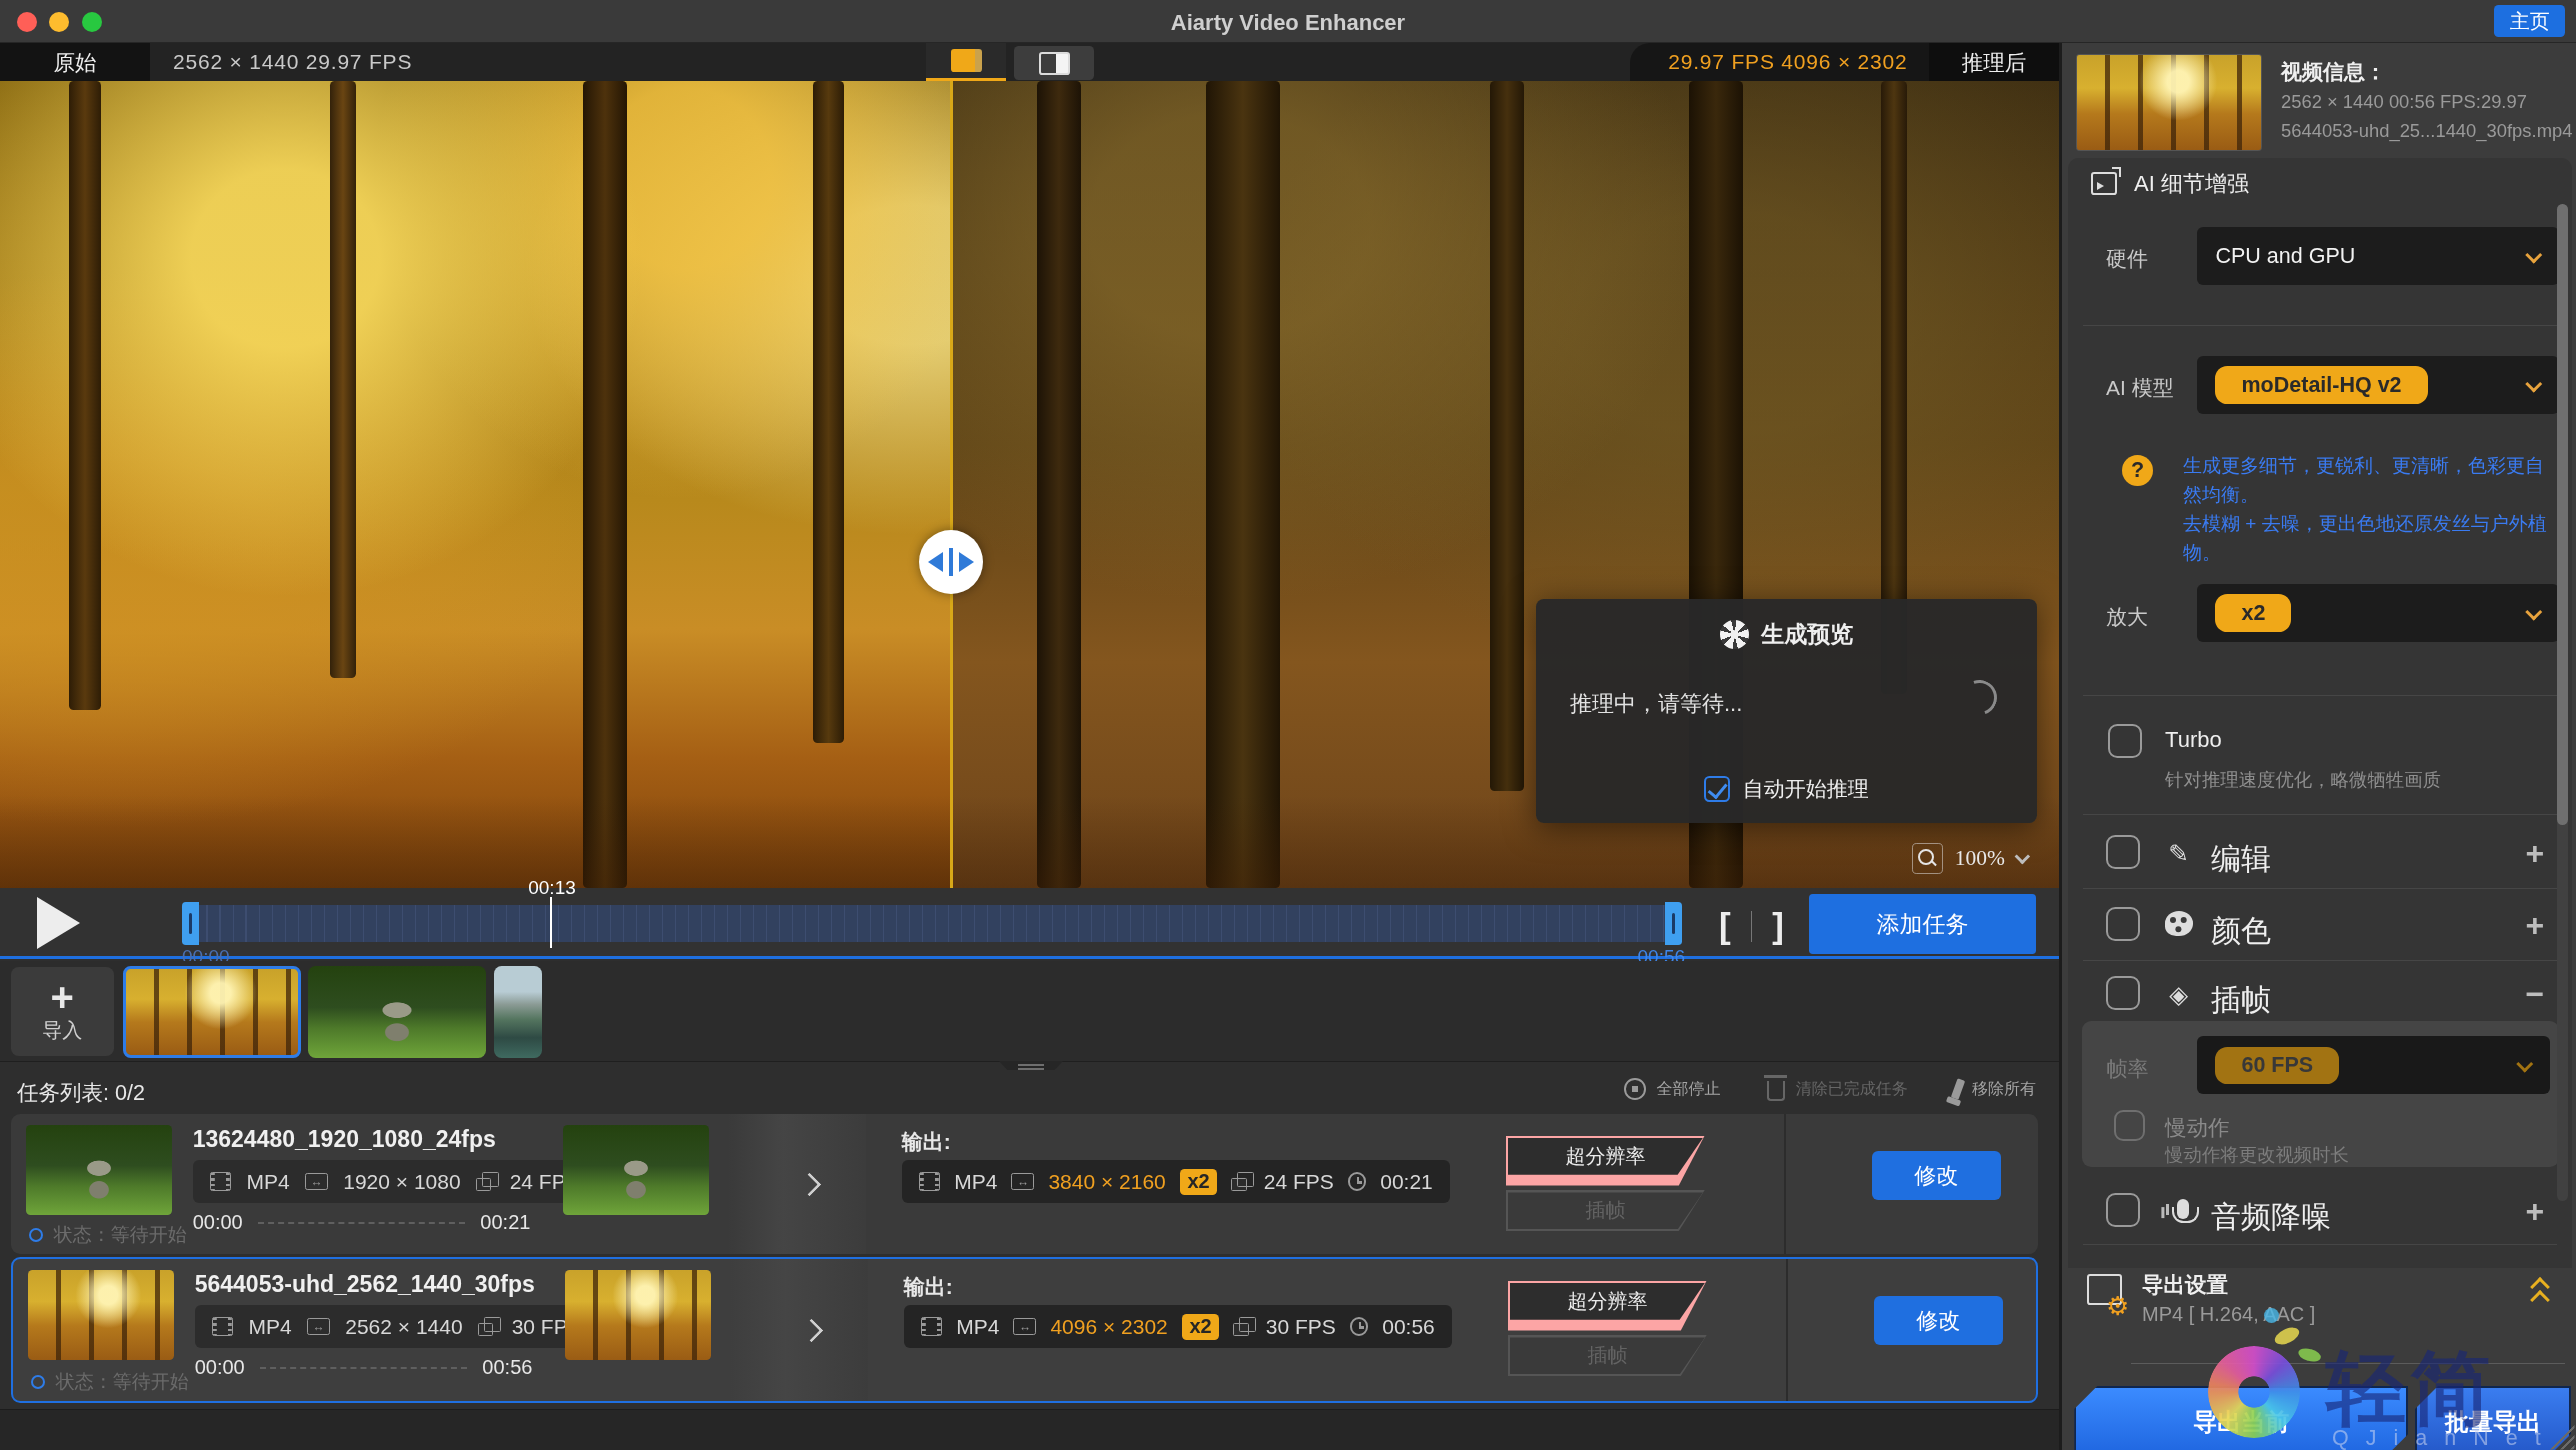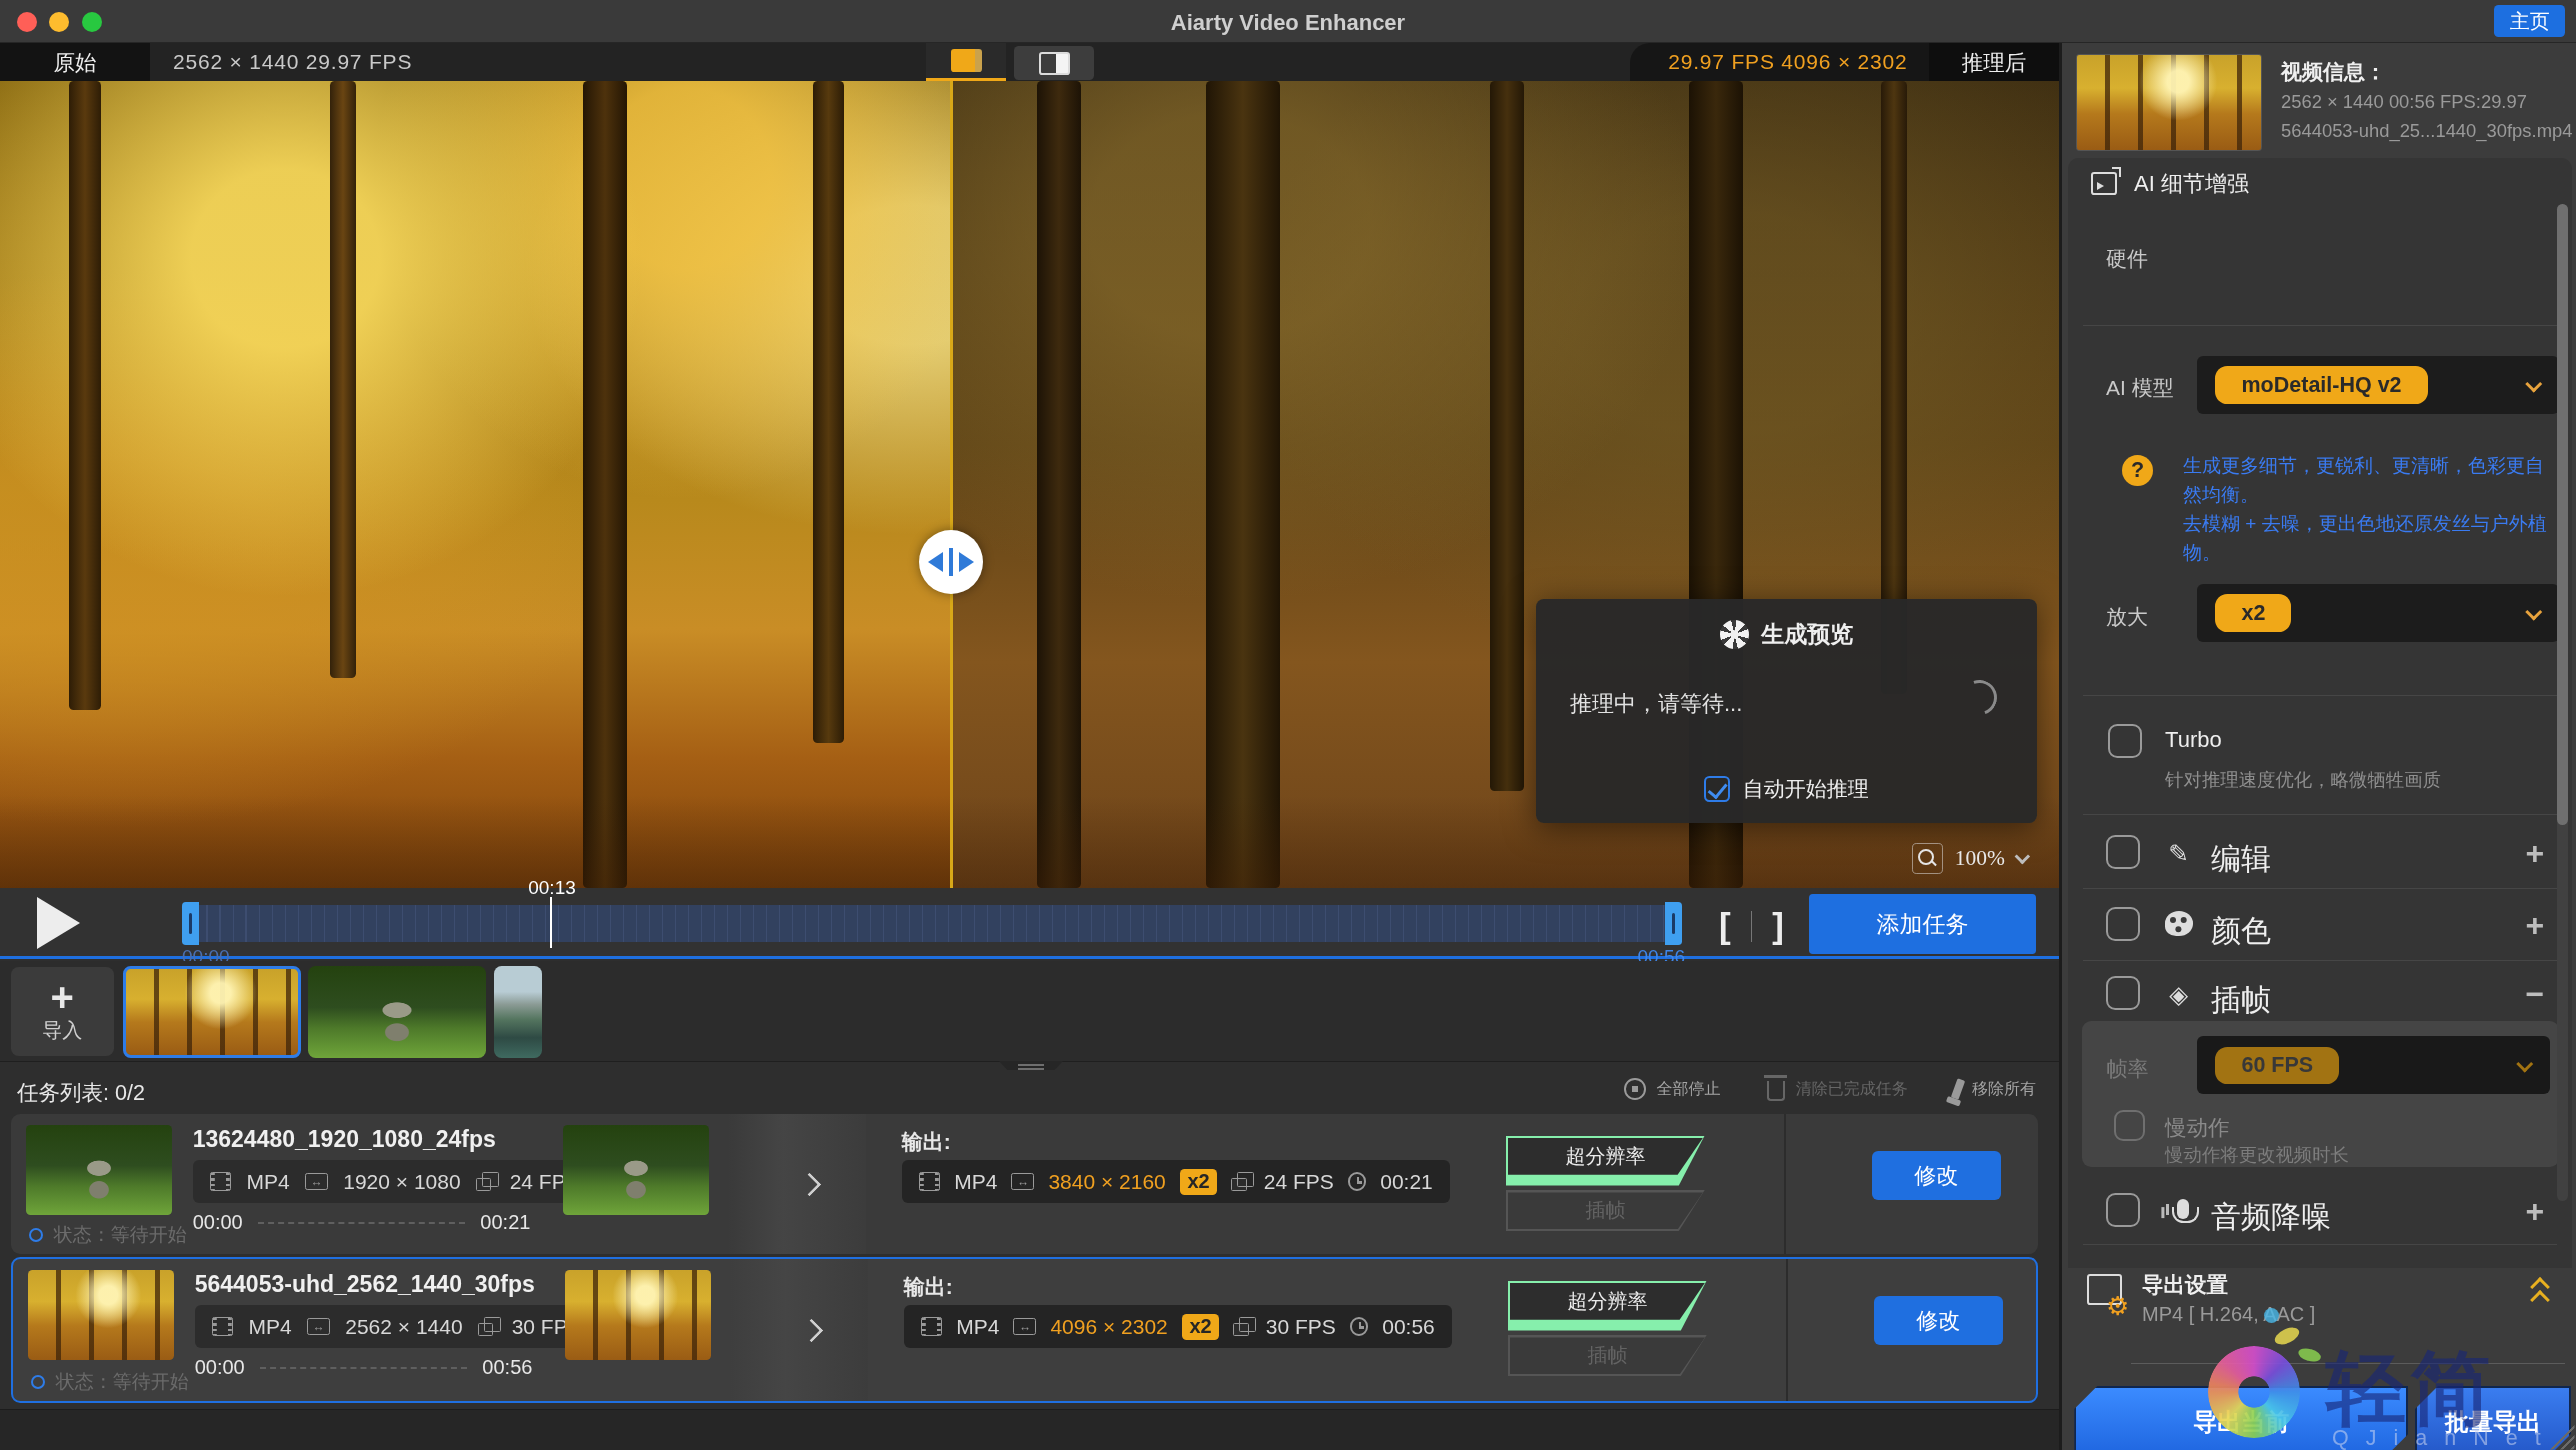--- a/index.html
+++ b/index.html
@@ -174,21 +174,21 @@
     background:linear-gradient(90deg, transparent, rgba(70,70,70,.9) 40%, rgba(60,60,60,.9)); }
   .row-arrow { position:absolute; left:790px; top:50%; width:17px; height:17px; margin-top:-8.4px;
     border-top:3.8px solid #cfcfcf; border-right:3.8px solid #cfcfcf; transform:rotate(45deg); border-radius:1.5px; }
   .out-label { position:absolute; left:891px; top:14px; font-size:21px; font-weight:bold; color:#e8e8e8; }
   .out-pill { position:absolute; left:891px; top:46px; height:43px; display:flex; align-items:center;
     gap:14px; background:#242424; border-radius:6.1px; padding:0 17px; font-size:21px; color:#d8d8d8; }
   .res-orange { color:#f0a020; }
   .x2-badge { background:#f0a818; color:#262626; font-weight:bold; border-radius:4.6px;
     padding:1.5px 7.7px; font-size:20px; }
   .tagwrap { position:absolute; left:1495px; top:21.5px; width:199px; }
-  .tag-sr-outer { width:199px; height:50px; background:#86efac;
+  .tag-sr-outer { width:199px; height:50px; background:#fca5a5;
     clip-path:polygon(0 0,100% 0,87% 100%,0 100%); position:relative; }
   .tag-sr-inner { position:absolute; left:2.3px; top:2.3px; width:195px; height:37px; background:#2d2d2d;
     clip-path:polygon(0 0,100% 0,87% 100%,0 100%); display:flex; align-items:center;
     justify-content:center; color:#ececec; font-size:20px; }
   .tag-fi-outer { width:199px; height:41px; margin-top:4.6px; background:#555;
     clip-path:polygon(0 0,100% 0,87% 100%,0 100%); position:relative; }
   .tag-fi-inner { position:absolute; left:2.3px; top:2.3px; width:195px; height:37px; background:#3a3a3a;
     clip-path:polygon(0 0,100% 0,87% 100%,0 100%); display:flex; align-items:center;
     justify-content:center; color:#636363; font-size:20px; }
   .row-divider { position:absolute; left:1773px; top:0; width:2.3px; height:100%; background:#2c2c2c; }
@@ -541,20 +541,24 @@
     <div class="vi-line vi-l1">2562 × 1440 00:56 FPS:29.97</div>
     <div class="vi-line vi-l2">5644053-uhd_25...1440_30fps.mp4</div>
 
     <div class="panel">
       <div class="sec-header">
         <span class="ic-enhance"></span>
         <span>AI 细节增强</span>
       </div>
 
       <div class="f-label" style="top:87px;">硬件</div>
+      <div class="dropdown" style="top:69px;">
+        <span class="dd-value">CPU and GPU</span>
+        <span class="dd-chev"></span>
+      </div>
       <div class="hr" style="top:167px;"></div>
 
       <div class="f-label" style="top:216px;">AI 模型</div>
       <div class="dropdown" style="top:198px;">
         <span class="pill-orange">moDetail-HQ  v2</span>
         <span class="dd-chev"></span>
       </div>
       <div class="q-icon" style="top:297px;">?</div>
       <div class="help-text" style="top:293px;">
         <span>生成更多细节，更锐利、更清晰，色彩更自然均衡。</span><br>

